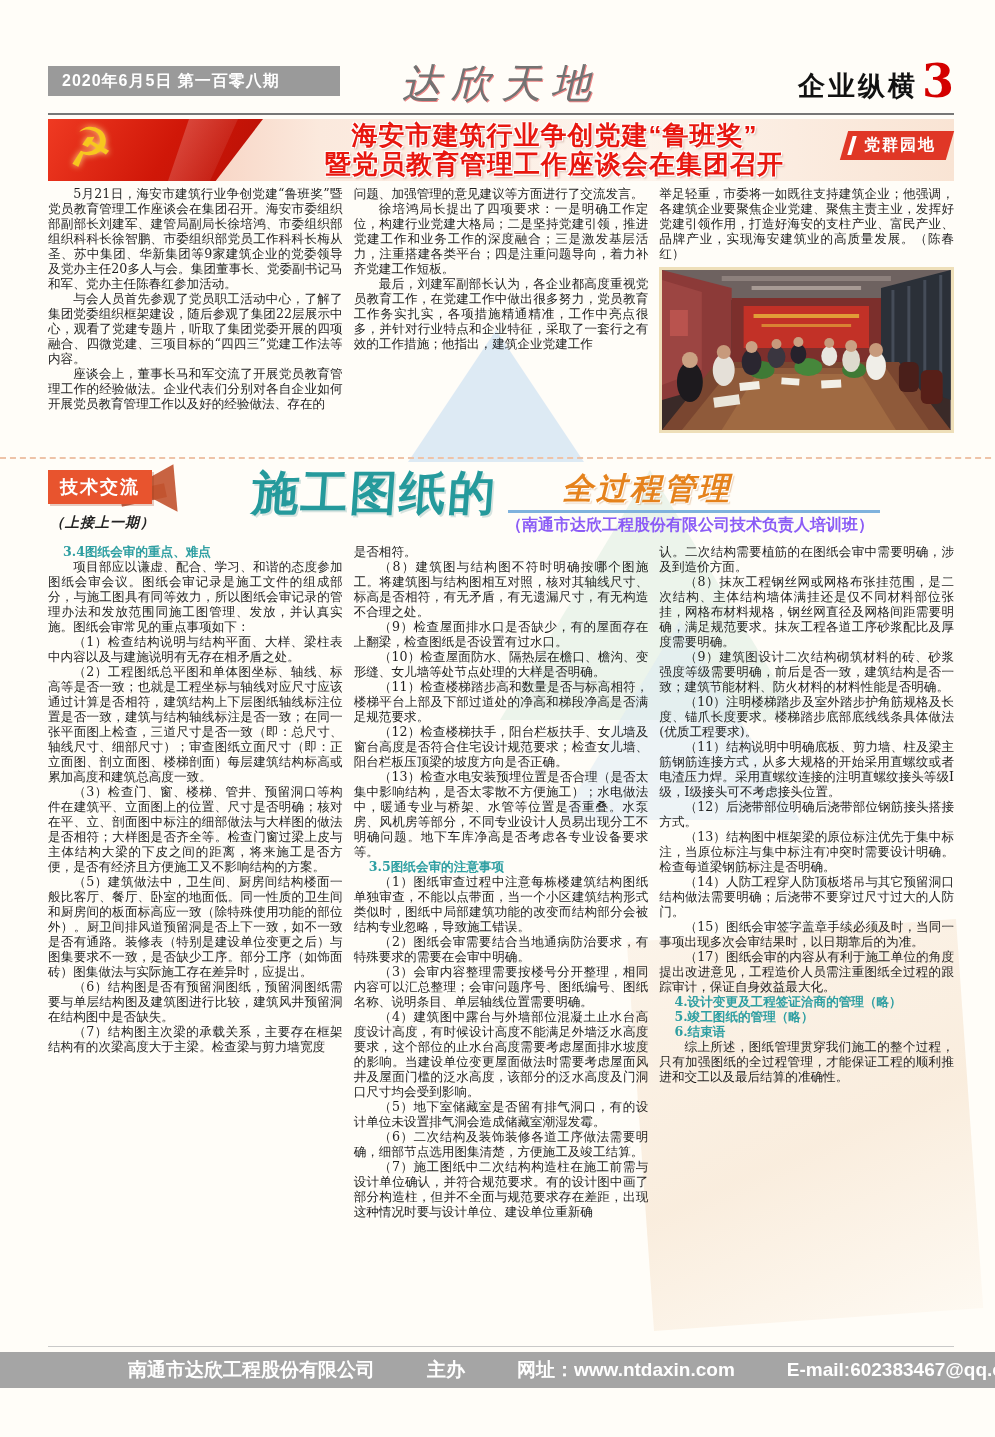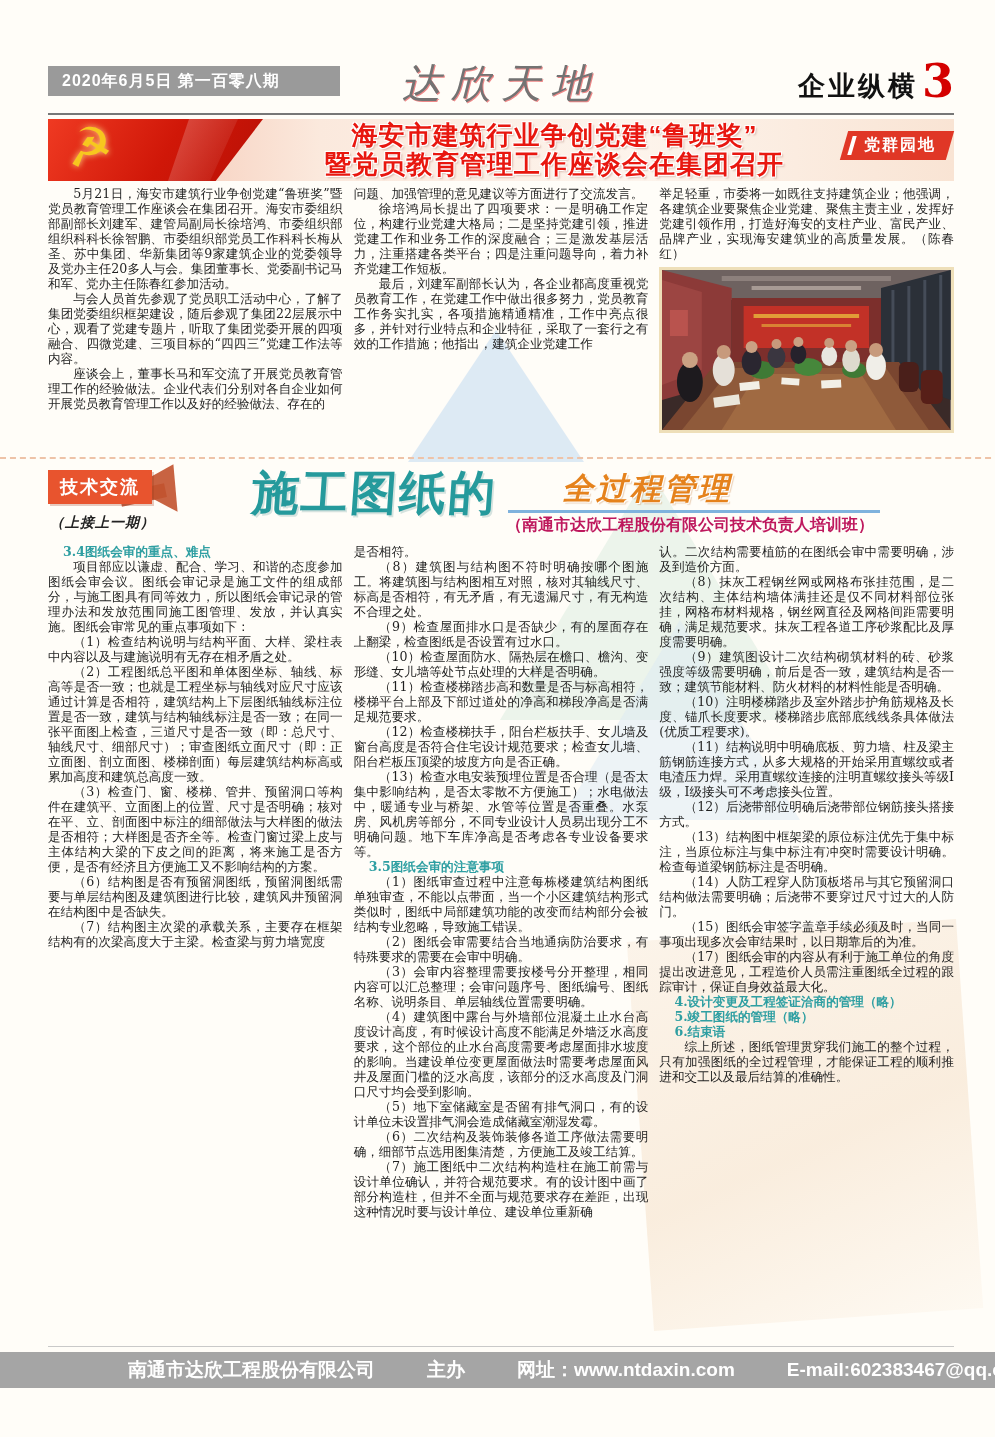--- a/index.html
+++ b/index.html
@@ -75,21 +75,21 @@
   .cont-note{position:absolute;left:50px;top:514px;z-index:4;font-size:14px;font-weight:bold;
       font-style:italic;color:#222;letter-spacing:1px;}
   .t2-main{position:absolute;left:252px;top:462px;z-index:4;font-family:"Liberation Sans",sans-serif;
       font-weight:900;font-size:47px;color:#259a9c;letter-spacing:2px;transform:skewX(-4deg);
       text-shadow:2px 2px 0 rgba(30,110,110,.18);}
   .t2-accent{position:absolute;left:516px;top:468px;z-index:4;font-family:Liberation Mono, monospace;
       font-style:italic;font-weight:bold;font-size:31px;color:#e5821c;letter-spacing:3px;
       text-shadow:1px 1px 0 #fff,2px 2px 1px rgba(180,90,10,.25);margin-left:46px;}
   .t2-underline{position:absolute;left:508px;top:510px;width:372px;border-top:3px solid #7fb2dd;z-index:4;}
   .t2-sub{position:absolute;left:506px;top:515px;width:380px;z-index:4;font-size:16px;font-weight:bold;
-      color:#be185d;letter-spacing:0px;font-family:"Liberation Sans",sans-serif;}
+      color:#8b5cf6;letter-spacing:0px;font-family:"Liberation Sans",sans-serif;}
   
   .footer-bar{position:absolute;left:0;right:0;top:1352px;height:36px;background:#a5a5a5;z-index:3;
       display:flex;align-items:center;color:#fff;font-family:"Liberation Sans",sans-serif;
       font-size:19px;padding-left:128px;box-sizing:border-box;}
   .footer-bar .fi{margin-right:52px;white-space:nowrap;font-weight:bold;}
 </style>
 </head>
 <body>
 
 <div class="page">
@@ -208,20 +208,21 @@
   <div class="t2-underline"></div>
   <div class="t2-sub">（南通市达欣工程股份有限公司技术负责人培训班）</div>
 
   <div class="cols" id="article2-cols">
       <div class="col">
         <p class="h-teal">3.4图纸会审的重点、难点</p>
         <p class="para">项目部应以谦虚、配合、学习、和谐的态度参加图纸会审会议。图纸会审记录是施工文件的组成部分，与施工图具有同等效力，所以图纸会审记录的管理办法和发放范围同施工图管理、发放，并认真实施。图纸会审常见的重点事项如下：</p>
         <p class="para">（1）检查结构说明与结构平面、大样、梁柱表中内容以及与建施说明有无存在相矛盾之处。</p>
         <p class="para">（2）工程图纸总平图和单体图坐标、轴线、标高等是否一致；也就是工程坐标与轴线对应尺寸应该通过计算是否相符，建筑结构上下层图纸轴线标注位置是否一致，建筑与结构轴线标注是否一致；在同一张平面图上检查，三道尺寸是否一致（即：总尺寸、轴线尺寸、细部尺寸）；审查图纸立面尺寸（即：正立面图、剖立面图、楼梯剖面）每层建筑结构标高或累加高度和建筑总高度一致。</p>
         <p class="para">（3）检查门、窗、楼梯、管井、预留洞口等构件在建筑平、立面图上的位置、尺寸是否明确；核对在平、立、剖面图中标注的细部做法与大样图的做法是否相符；大样图是否齐全等。检查门窗过梁上皮与主体结构大梁的下皮之间的距离，将来施工是否方便，是否有经济且方便施工又不影响结构的方案。</p>
+        <p class="para">（5）建筑做法中，卫生间、厨房间结构楼面一般比客厅、餐厅、卧室的地面低。同一性质的卫生间和厨房间的板面标高应一致（除特殊使用功能的部位外）。厨卫间排风道预留洞是否上下一致，如不一致是否有通路。装修表（特别是建设单位变更之后）与图集要求不一致，是否缺少工序。部分工序（如饰面砖）图集做法与实际施工存在差异时，应提出。</p>
         <p class="para">（6）结构图是否有预留洞图纸，预留洞图纸需要与单层结构图及建筑图进行比较，建筑风井预留洞在结构图中是否缺失。</p>
         <p class="para">（7）结构图主次梁的承载关系，主要存在框架结构有的次梁高度大于主梁。检查梁与剪力墙宽度</p>
       </div>
       <div class="col">
         <p class="no-indent">是否相符。</p>
         <p class="para">（8）建筑图与结构图不符时明确按哪个图施工。将建筑图与结构图相互对照，核对其轴线尺寸、标高是否相符，有无矛盾，有无遗漏尺寸，有无构造不合理之处。</p>
         <p class="para">（9）检查屋面排水口是否缺少，有的屋面存在上翻梁，检查图纸是否设置有过水口。</p>
         <p class="para">（10）检查屋面防水、隔热层在檐口、檐沟、变形缝、女儿墙等处节点处理的大样是否明确。</p>
         <p class="para">（11）检查楼梯踏步高和数量是否与标高相符，楼梯平台上部及下部过道处的净高和梯段净高是否满足规范要求。</p>
         <p class="para">（12）检查楼梯扶手，阳台栏板扶手、女儿墙及窗台高度是否符合住宅设计规范要求；检查女儿墙、阳台栏板压顶梁的坡度方向是否正确。</p>

